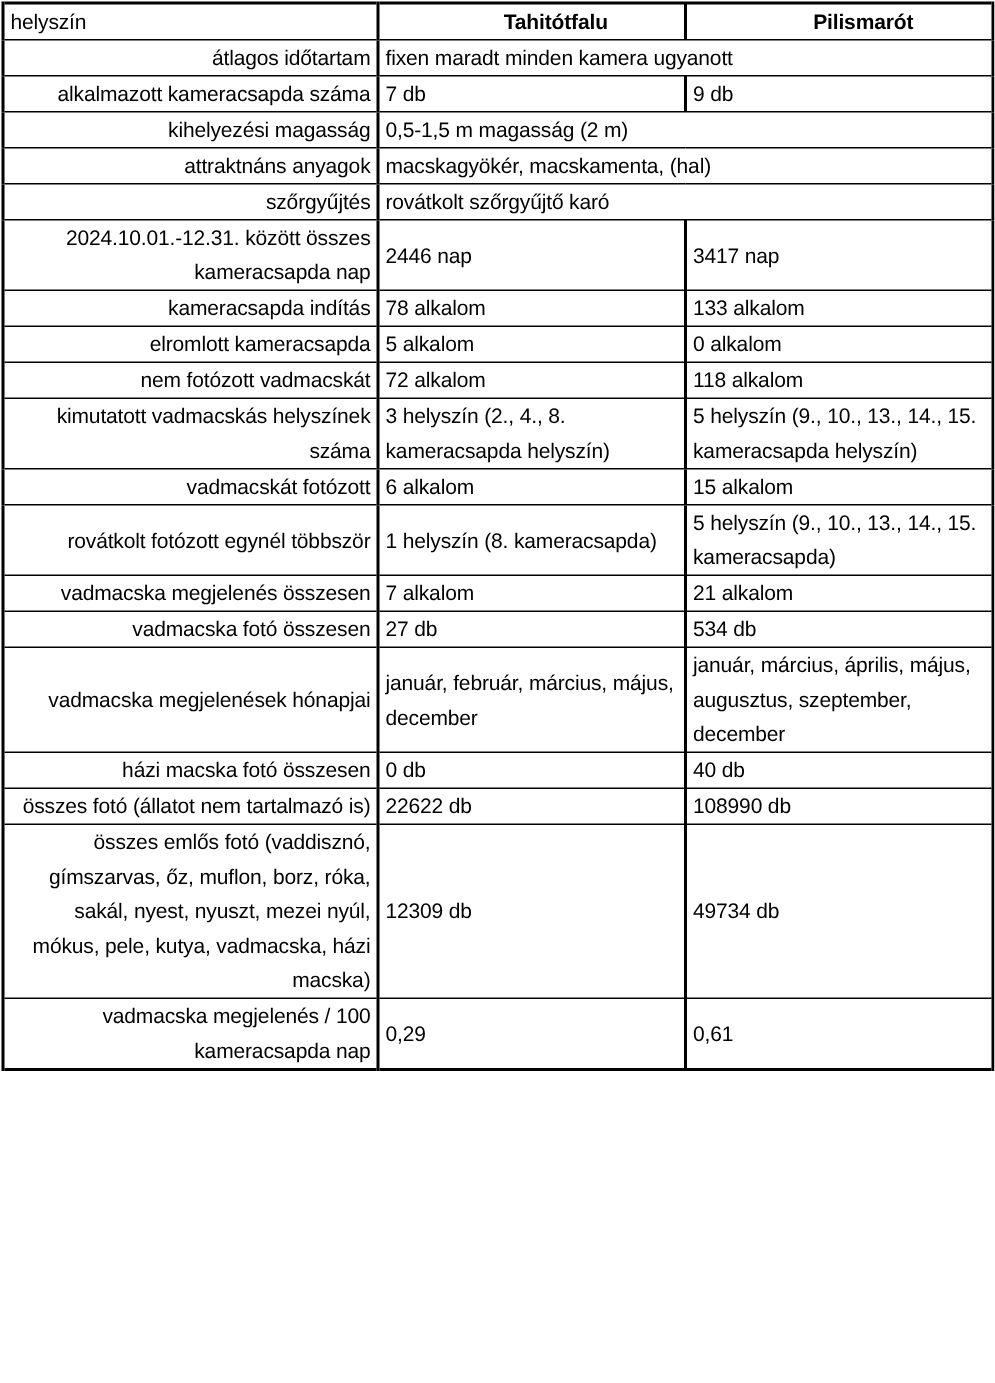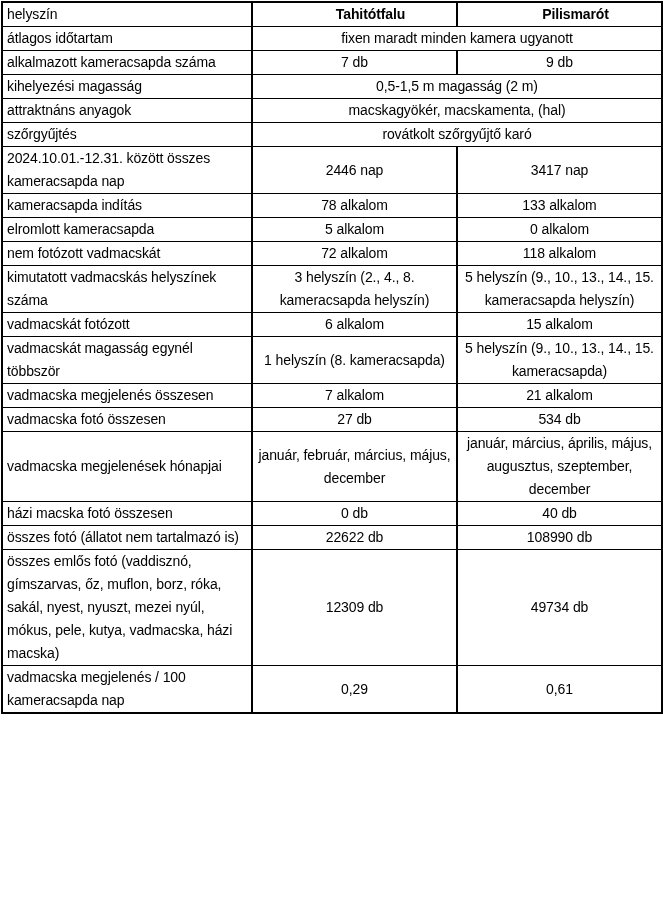--- a/index.html
+++ b/index.html
@@ -37,24 +37,23 @@
   th.label-cell {
     font-weight: normal;
     text-align: left;
   }
   th.site-cell {
     font-weight: bold;
     text-align: center;
     padding-left: 36px;
   }
   td.label-cell {
-    text-align: left;
+    text-align: right;
   }
   td.value-cell {
-    text-align: center;
   }
 </style>
 </head>
 <body>
 
 <table class="data-table">
   <colgroup>
     <col class="c1">
     <col class="c2">
     <col class="c3">
@@ -112,21 +111,21 @@
         <td class="label-cell">kimutatott vadmacskás helyszínek száma</td>
         <td class="value-cell">3 helyszín (2., 4., 8. kameracsapda helyszín)</td>
         <td class="value-cell">5 helyszín (9., 10., 13., 14., 15. kameracsapda helyszín)</td>
       </tr>
       <tr>
         <td class="label-cell">vadmacskát fotózott</td>
         <td class="value-cell">6 alkalom</td>
         <td class="value-cell">15 alkalom</td>
       </tr>
       <tr>
-        <td class="label-cell">vadmacskát magasság egynél többször</td>
+        <td class="label-cell">rovátkolt fotózott egynél többször</td>
         <td class="value-cell">1 helyszín (8. kameracsapda)</td>
         <td class="value-cell">5 helyszín (9., 10., 13., 14., 15. kameracsapda)</td>
       </tr>
       <tr>
         <td class="label-cell">vadmacska megjelenés összesen</td>
         <td class="value-cell">7 alkalom</td>
         <td class="value-cell">21 alkalom</td>
       </tr>
       <tr>
         <td class="label-cell">vadmacska fotó összesen</td>

